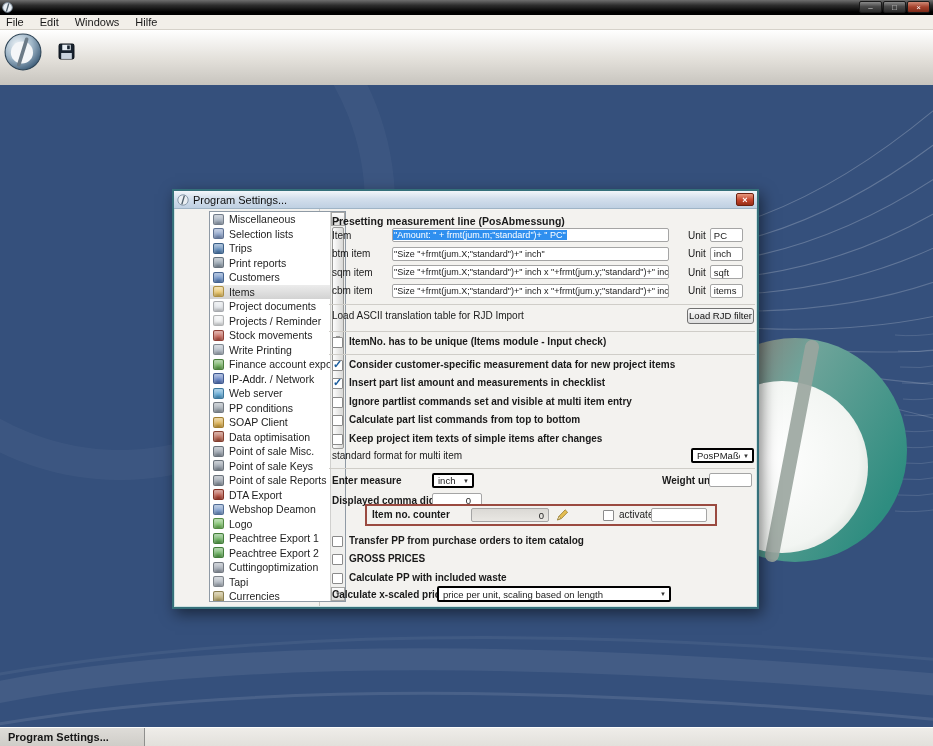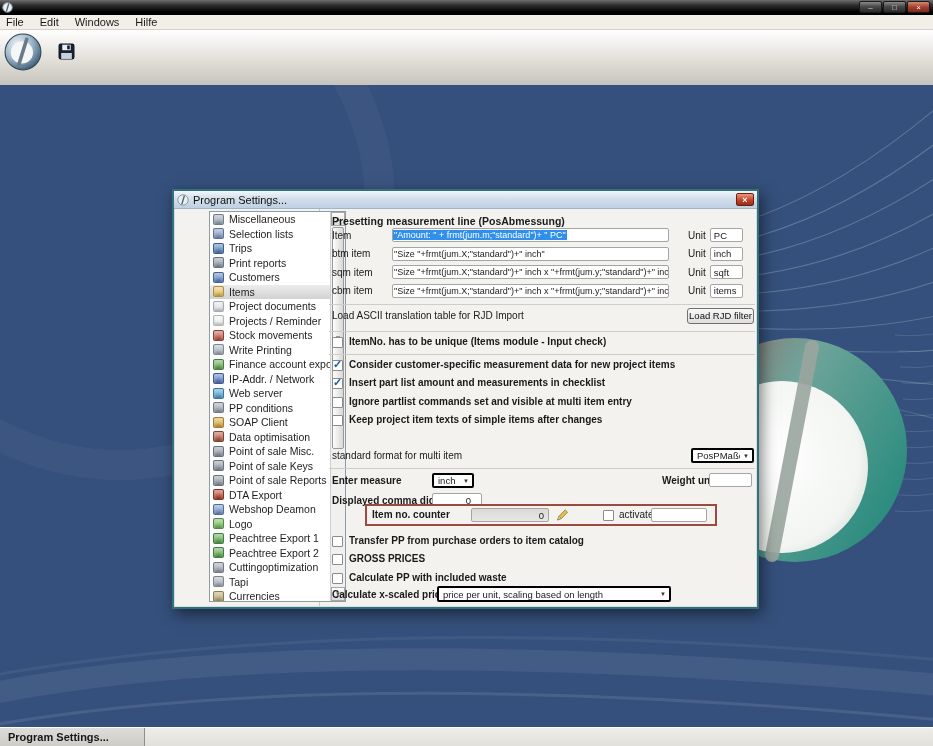--- a/index.html
+++ b/index.html
@@ -455,20 +455,24 @@
               <div class="cbrow">
                 <span class="cb checked"></span>
                 <span class="cblabel">Insert part list amount and measurements in checklist</span>
               </div>
               <div class="cbrow">
                 <span class="cb"></span>
                 <span class="cblabel">Ignore partlist commands set and visible at multi item entry</span>
               </div>
               <div class="cbrow">
                 <span class="cb"></span>
+                <span class="cblabel">Calculate part list commands from top to bottom</span>
+              </div>
+              <div class="cbrow">
+                <span class="cb"></span>
                 <span class="cblabel">Keep project item texts of simple items after changes</span>
               </div>
           </div>
 
           <div class="abs multi-row">
             <span class="multi-label">standard format for multi item</span>
             <div class="dd dd-multi">
               <span class="dd-val">PosPMaße</span>
               <span class="dd-arrow">▼</span>
             </div>

